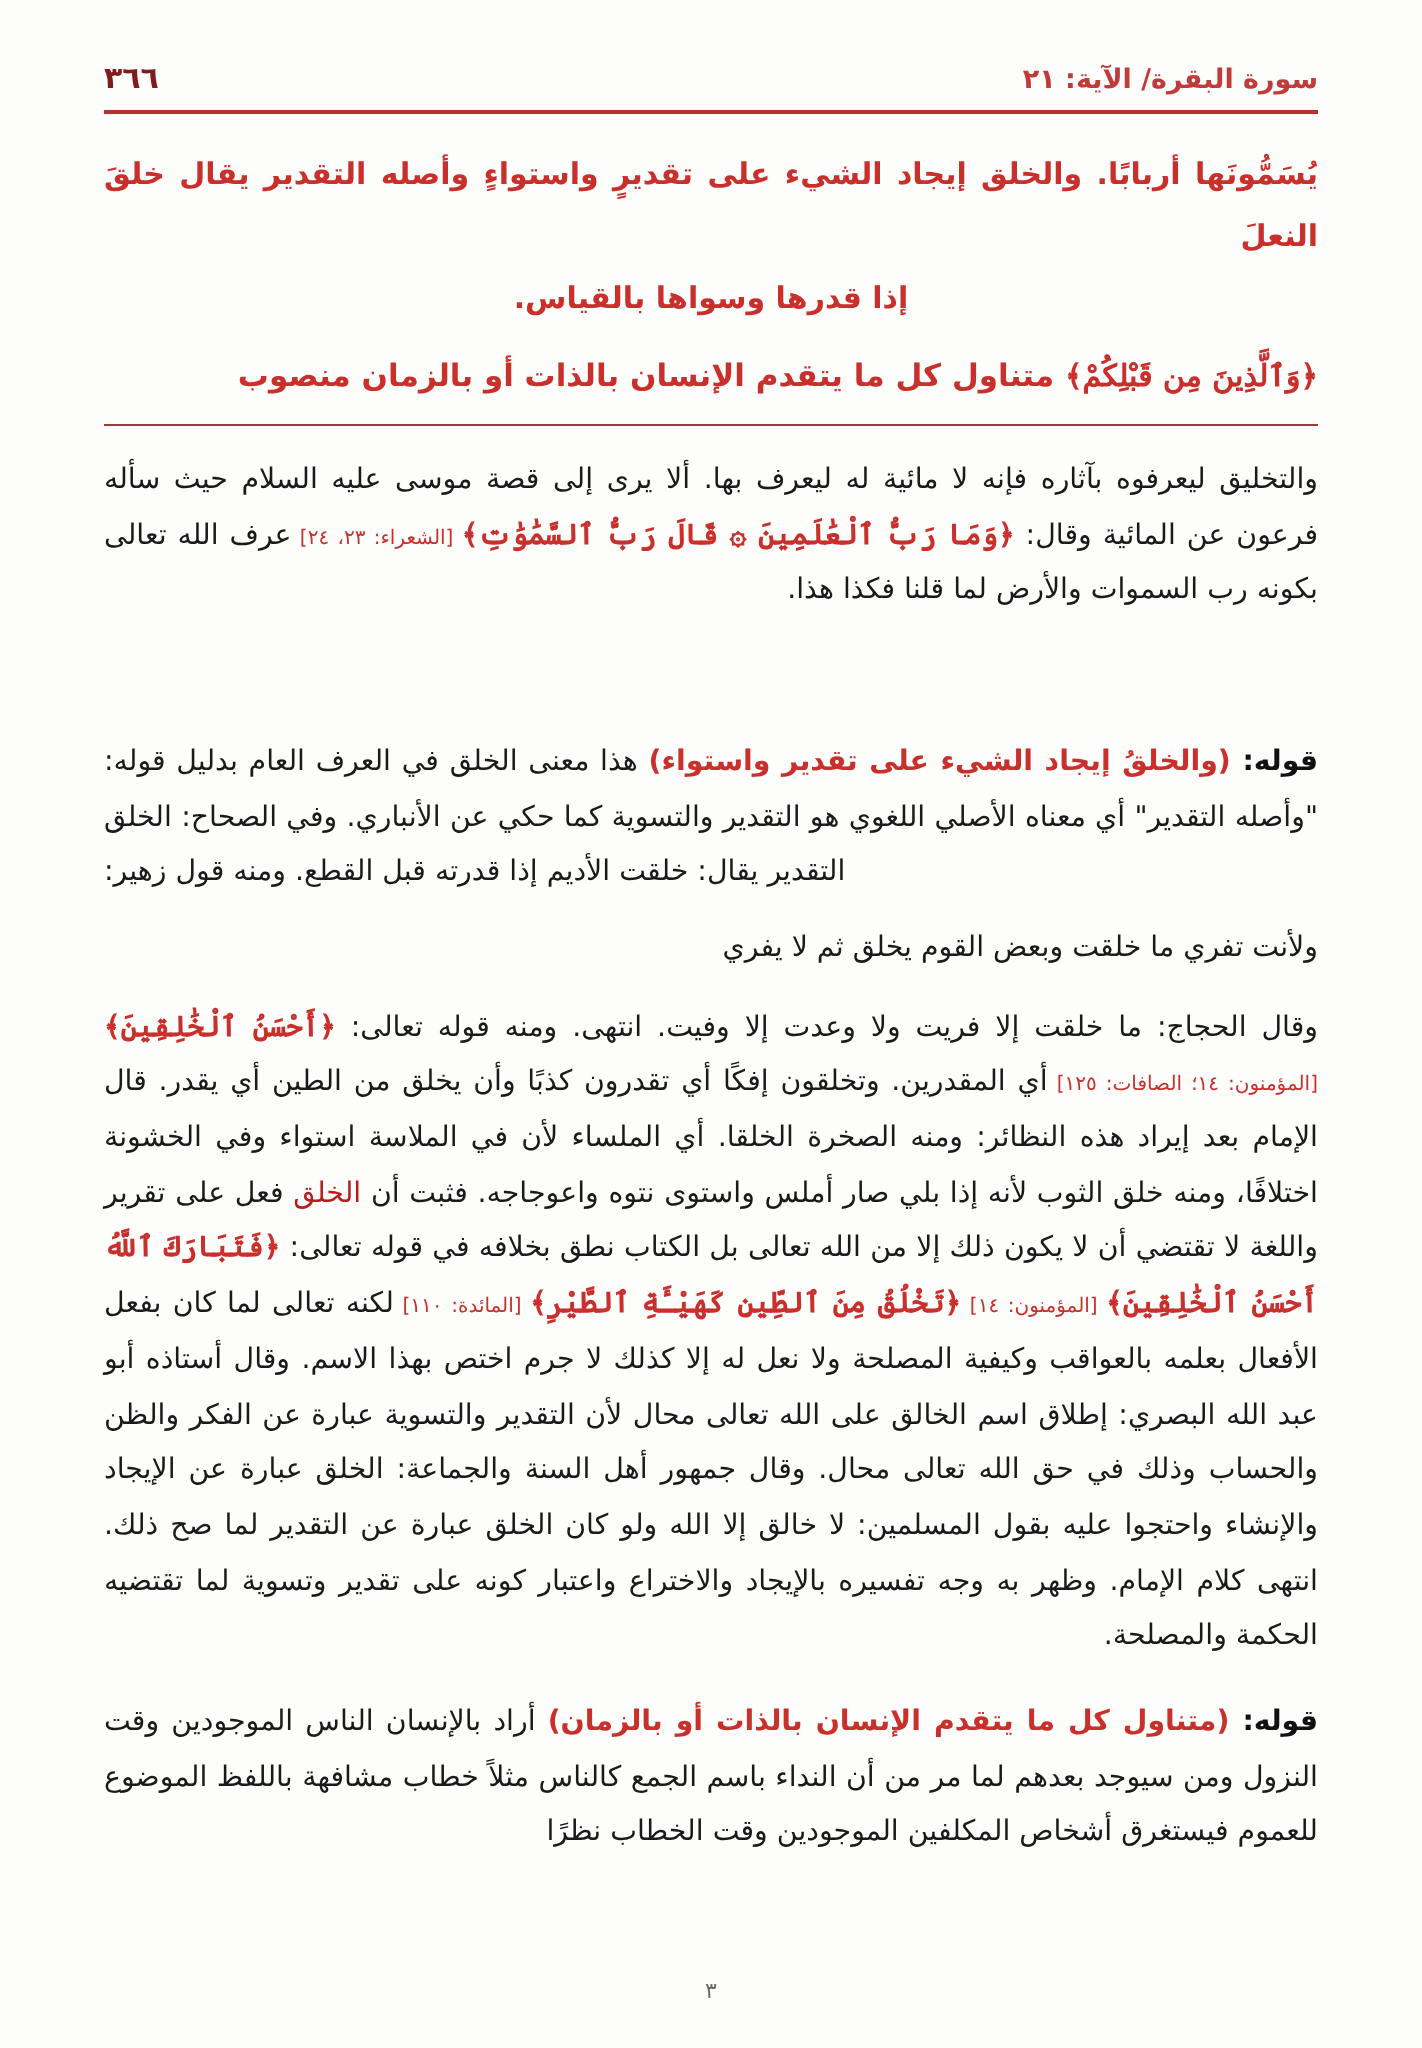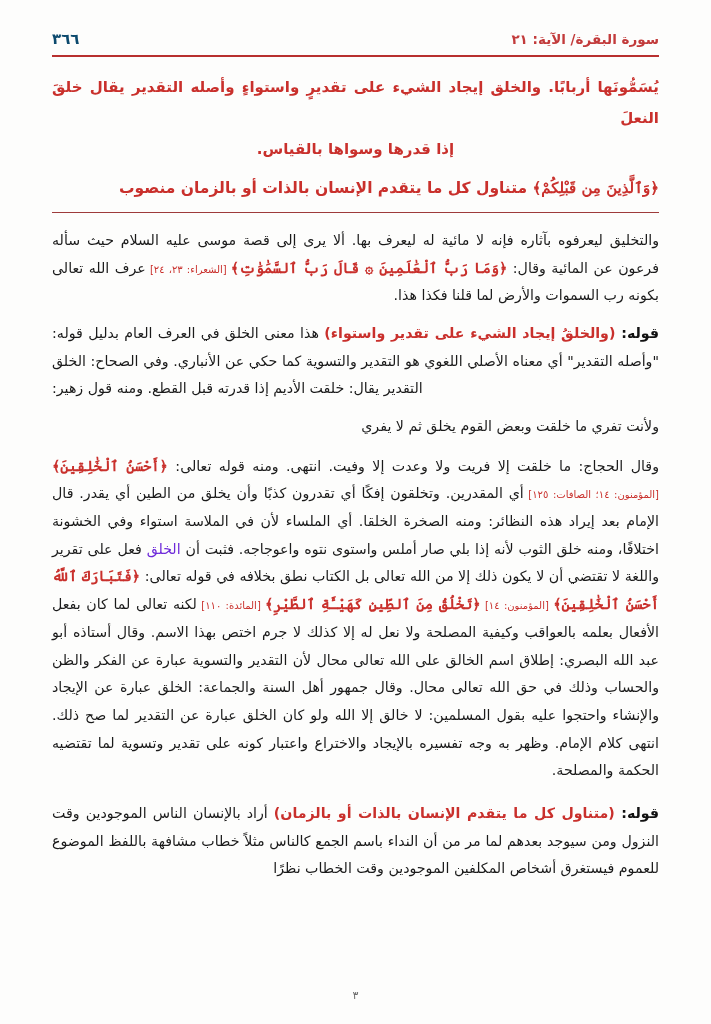--- a/index.html
+++ b/index.html
@@ -34,21 +34,21 @@
   }
   .header-title {
     color: #c23b3b;
     font-size: 13.5px;
     font-weight: bold;
     letter-spacing: 0px;
     white-space: nowrap;
     text-align: right;
   }
   .header-pageno {
-    color: #0c4a6e;
+    color: #7f1d1d;
     font-size: 15px;
     font-weight: bold;
     direction: rtl;
   }
   .header-rule {
     position: absolute;
     top: 55px;
     right: 52px;
     left: 52px;
     height: 1.6px;
@@ -111,30 +111,30 @@
   
   p.body {
     color: #1a1a1a;
     font-size: 14.2px;
     line-height: 1.95;
     margin: 0 0 1px 0;
     text-align: justify;
     text-align-last: right;
     direction: rtl;
   }
-  p.body.lastleft   { text-align-last: left; }
+  p.body.lastleft   { text-align-last: left; margin-top: 48px; }
   .red-b    { color: #c9302c; font-weight: bold; }
   .dark-b   { color: #111111; font-weight: bold; }
   .quran {
     color: #c9302c;
     font-family: "DejaVu Serif", "Liberation Serif", serif;
     font-weight: bold;
   }
   .cite     { color: #c9302c; font-size: 10px; }
-  .faint    { color: #6d28d9; }
+  .faint    { color: #b91c1c; }
 
   
   .poetry {
     color: #1a1a1a;
     font-size: 14.2px;
     line-height: 1.95;
     text-align: left;
     margin: 10px 0 12px 0;
     direction: rtl;
   }

